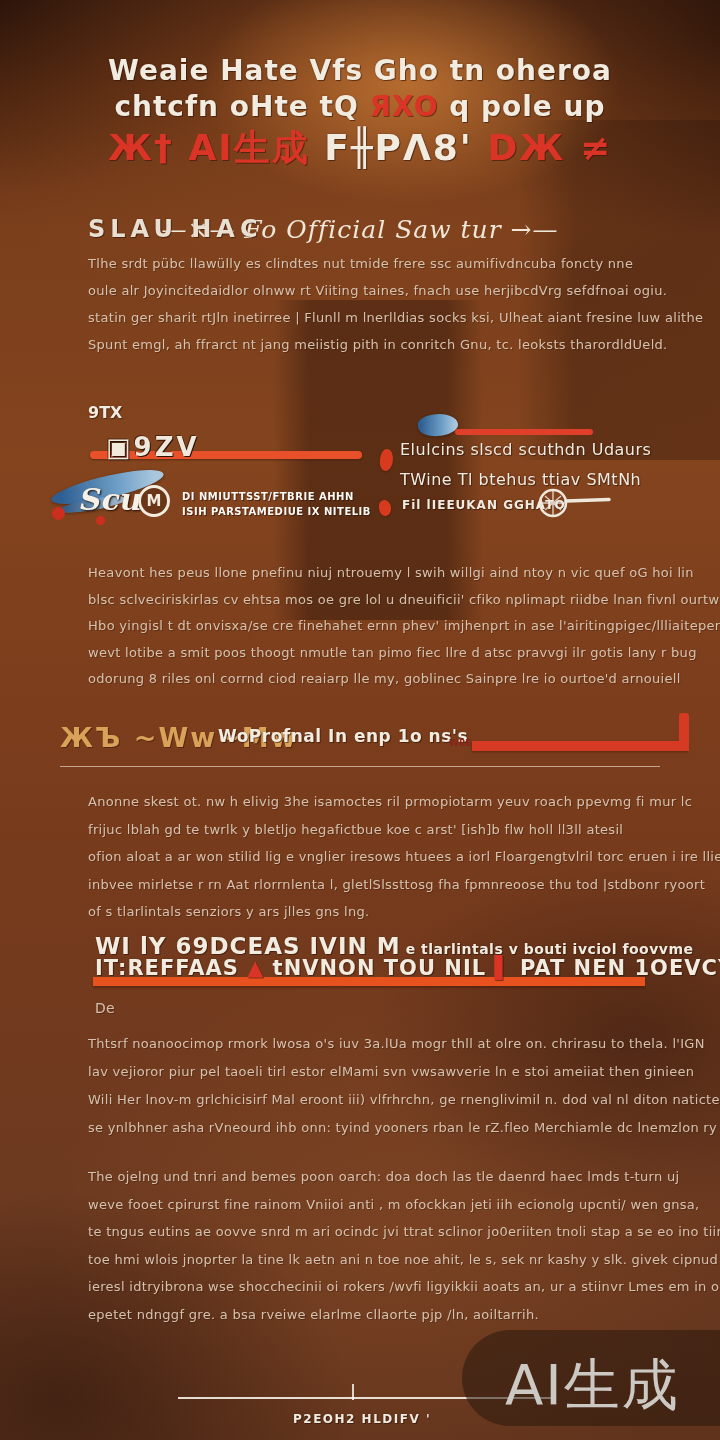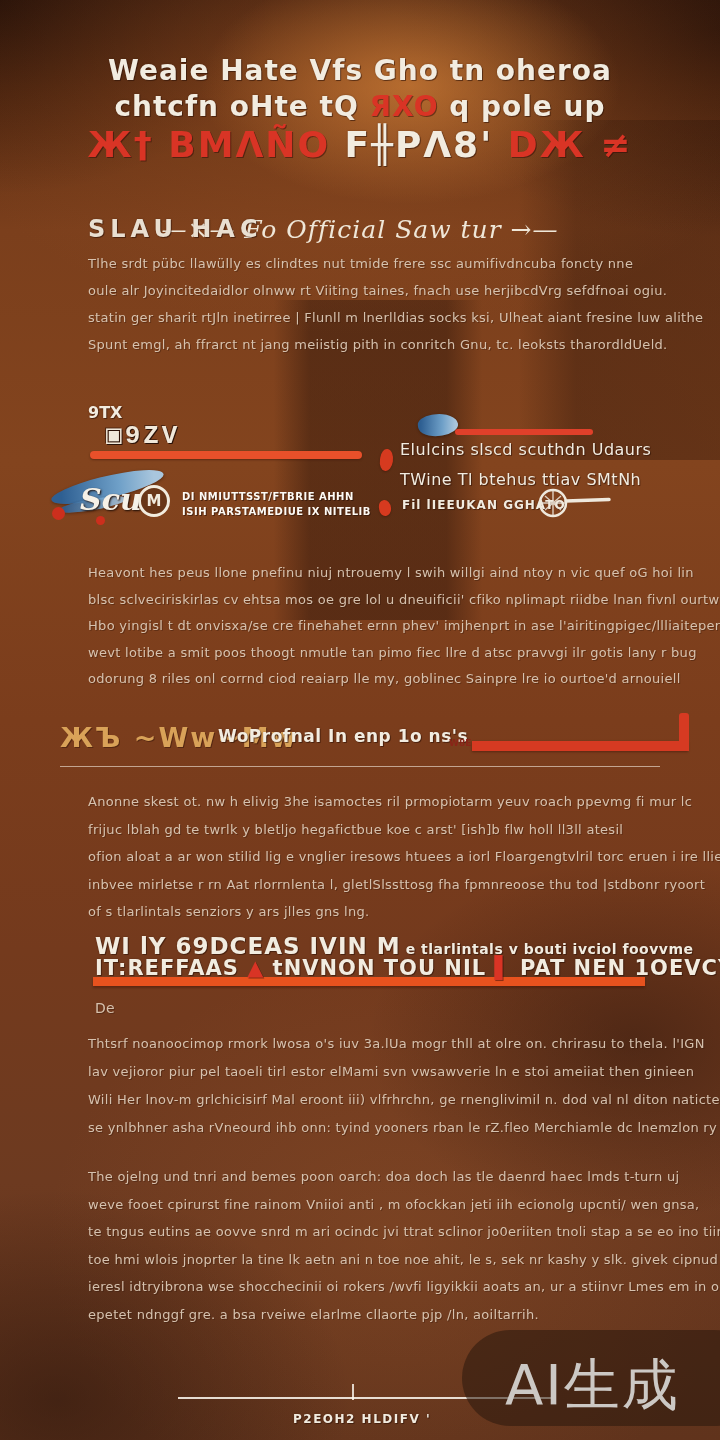--- a/index.html
+++ b/index.html
@@ -54,32 +54,32 @@
 
 <div id="page">
 
   <div class="abs hdr hdr2 chalk">
     <span>chtcfn oHte tQ</span>
     <span class="red-ink">ЯXO</span>
     <span>q pole up</span>
   </div>
   <div class="abs hdr hdr1 chalk">Weaie Hate Vfs Gho tn oheroa</div>
   <div class="abs hdr hdr3">
-    <span class="red-ink">Ж† BMΛÑO</span>
+    <span class="red-ink">Ж† AI生成</span>
     <span class="chalk">F╫PΛ8'</span>
     <span class="red-ink">DЖ ≠</span>
   </div>
   <div class="abs hdr script-line">—×—  Fo Official Saw tur  →—</div>
 
   <div class="abs chalk" style="left:88px; top:215px; font-size:24px; font-weight:bold; letter-spacing:5px; color:#e9dfd1;">SLAU HAC</div>
   <div class="abs body-text" style="left:88px; top:250px; line-height:27px;">Tlhe srdt pübc llawülly es clindtes nut tmide frere ssc aumifivdncuba foncty nne<br>oule alr Joyincitedaidlor olnww rt Viiting taines, fnach use herjibcdVrg sefdfnoai ogiu.<br>statin ger sharit rtJln inetirree | Flunll m lnerlldias socks ksi, Ulheat aiant fresine luw alithe<br>Spunt emgl, ah ffrarct nt jang meiistig pith in conritch Gnu, tc. leoksts tharordldUeld.</div>
 
   <div class="abs chalk" style="left:88px; top:403px; font-size:16px; font-weight:bold;">9TX</div>
   <div class="abs accent-bar" style="left:90px; top:451px; width:272px; height:8px;"></div>
-  <div class="abs glyph-strong" style="left:106px; top:419px; font-size:26px; letter-spacing:3px;font-family:Liberation Mono, monospace;">▣9ZV</div>
+  <div class="abs glyph-strong" style="left:106px; top:432px; font-size:26px; letter-spacing:3px;">▣9ZV</div>
 
   <div class="abs swoosh" style="left:50px; top:476px; width:115px; height:22px; border-radius:50% 60% 50% 60%; transform:rotate(-14deg);"></div>
   <div class="abs swoosh" style="left:58px; top:499px; width:70px; height:11px; border-radius:50%; transform:rotate(-10deg); opacity:.9;"></div>
   <div class="abs dot" style="left:52px; top:507px; width:13px; height:13px;"></div>
   <div class="abs dot" style="left:96px; top:516px; width:9px; height:9px;"></div>
   <div class="abs" style="left:80px; top:482px; font-family:'DejaVu Serif',serif; font-style:italic; font-weight:bold; font-size:30px; color:#f6f1e7; text-shadow:1px 1px 2px #1e0d06;">Scu</div>
   <div class="abs badge-circle" style="left:138px; top:485px;">
     <span>M</span>
   </div>
   <div class="abs tiny-caps" style="left:170px; top:489px;margin-left:12px;">

